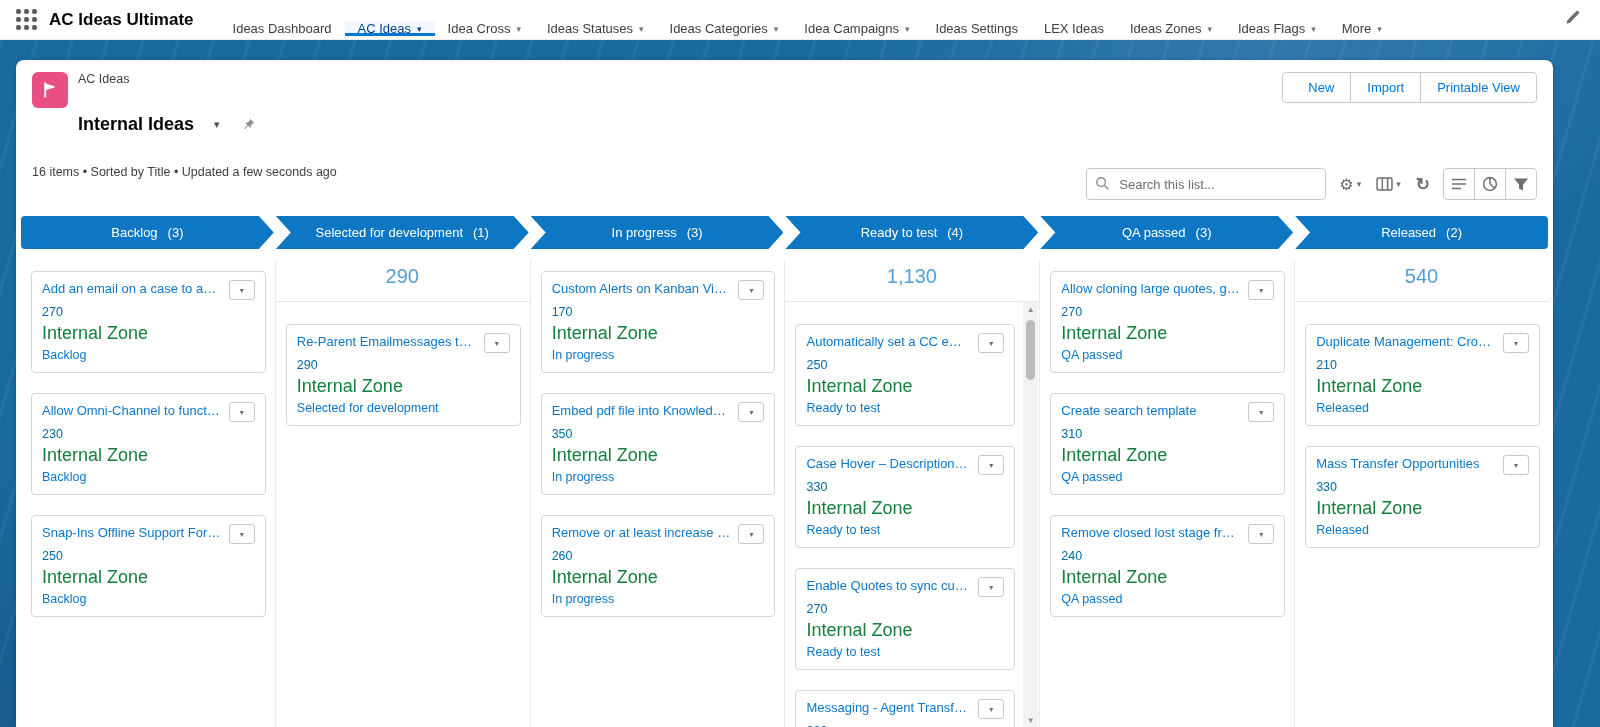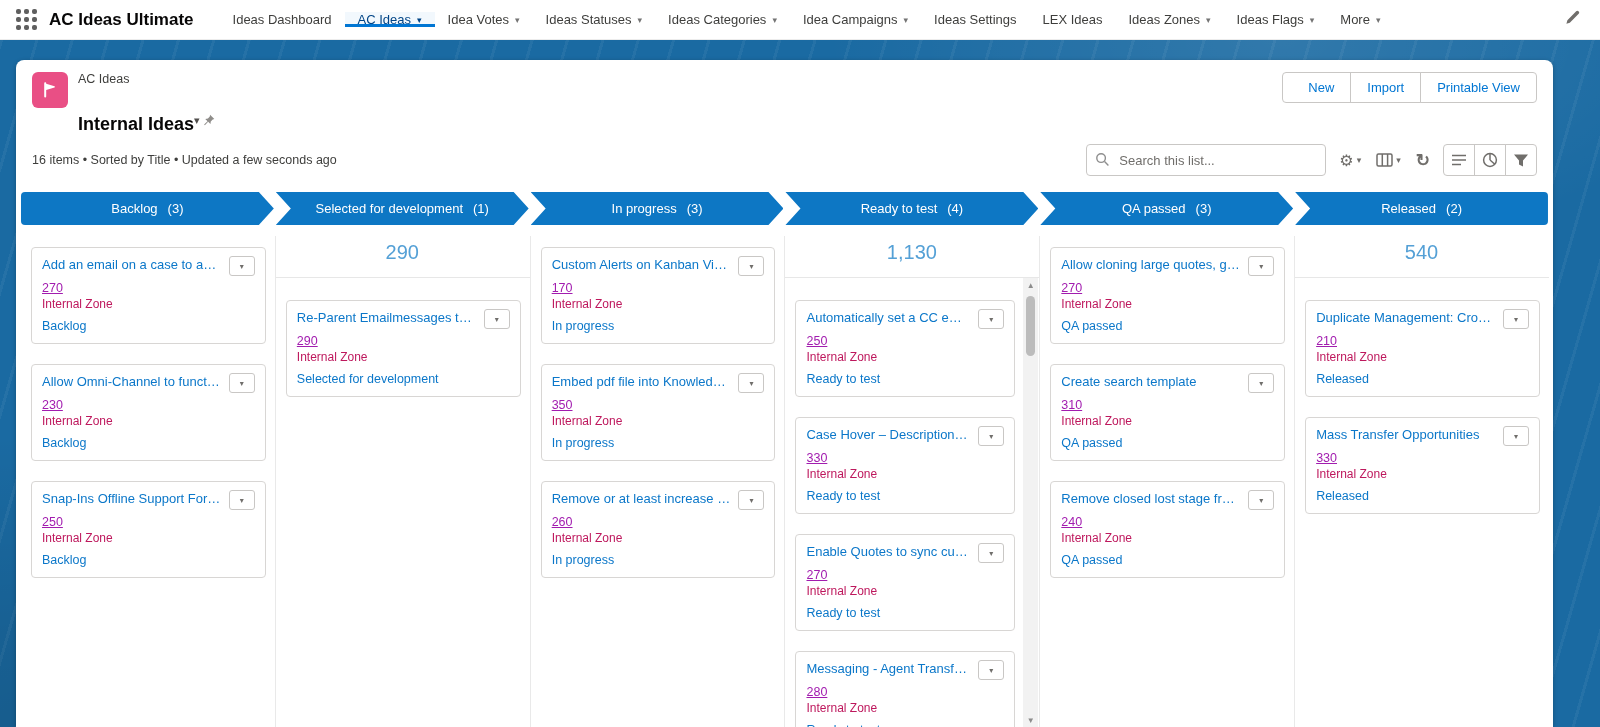--- a/index.html
+++ b/index.html
@@ -6,21 +6,21 @@
   html, body { width:1600px; height:727px; overflow:hidden;
     font-family:"Liberation Sans", sans-serif; background:#fff; }
 
   
   .topnav { height:40px; background:#fff; display:flex; align-items:center;
     padding:0 16px; border-bottom:1px solid #ececec; position:relative; z-index:5; }
   .waffle { width:21px; height:21px; display:grid; grid-template-columns:repeat(3,1fr);
     gap:3px; margin-right:12px; cursor:pointer; flex:none; }
   .waffle span { background:#5f5f5f; border-radius:2px; }
   .appname { font-size:17px; font-weight:700; color:#080707; margin-right:26px; white-space:nowrap; }
-  .tabs { display:flex; align-items:center; height:33px; flex:1; min-width:0; }
+  .tabs { display:flex; align-items:flex-end; height:33px; flex:1; min-width:0; }
   .tab { display:flex; align-items:center; gap:6px; padding:0 13px; font-size:13px;
     color:#3e3e3c; cursor:pointer; white-space:nowrap; }
   .tab .chev { font-size:9px; color:#747474; }
   .tab.active { background:#f2f8fd; box-shadow:inset 0 -3px 0 var(--brand,#0176d3); color:#014486; }
   .tab.active .chev { color:#014486; }
   .navedit { margin-left:auto; cursor:pointer; padding:4px; flex:none; }
 
   
   .canvas { height:687px; padding:20px 47px 0 16px;
     background-color:#1a6aa2;
@@ -30,34 +30,34 @@
       repeating-linear-gradient(106deg, rgba(255,255,255,.05) 0 3px, transparent 3px 34px); }
 
   
   .sheet { height:100%; background:#fff; border-radius:8px 8px 0 0;
     box-shadow:0 1px 4px rgba(0,0,0,.25); display:flex; flex-direction:column; overflow:hidden; }
   .sheet-head { padding:12px 16px 8px; flex:none; }
   .head-row1 { display:flex; align-items:flex-start; }
   .obj-icon { width:36px; height:36px; border-radius:6px; background:var(--pink,#e94f85);
     display:flex; align-items:center; justify-content:center; margin-right:10px; flex:none; }
   .obj-label { font-size:12.5px; color:#3e3e3c; margin-bottom:2px; }
-  .title-line { display:flex; gap:0;margin-top:28px; }
+  .title-line { display:flex; align-items:center; gap:20px;margin-top:28px; }
   .title-line h1 { font-size:18px; font-weight:700; color:#080707; line-height:20px; }
   .tri { font-size:11px; color:#514f4d; cursor:pointer; }
   .pin { cursor:pointer; display:flex; margin-left:2px; }
   .actions { margin-left:auto; display:flex; }
   .actions button { height:31px; padding:0 16px; background:#fff; border:1px solid #c9c7c5;
     color:var(--brand,#0176d3); font-size:13px; cursor:pointer; font-family:inherit; }
   .actions button + button { margin-left:-1px; }
   .actions button:first-child { border-radius:4px 0 0 4px;padding-left:25px; }
   .actions button:last-child { border-radius:0 4px 4px 0; }
 
   .head-row2 { display:flex; align-items:center; margin-top:10px;gap:48px; }
   .meta { font-size:12.5px; color:#3e3e3c; }
-  .controls { margin-left:auto; display:flex; align-items:center; gap:11px; }
+  .controls { margin-left:auto; display:flex; align-items:center; gap:11px;margin-top:24px; }
   .searchbox { position:relative; width:240px; }
   .searchbox input { width:100%; height:32px; border:1px solid #c9c7c5; border-radius:4px;
     padding:0 10px 0 32px; font-size:13px; color:#181818; font-family:inherit; outline:none; }
   .searchbox input::placeholder { color:#706e6b; }
   .searchbox .mag { position:absolute; left:9px; top:8px; }
   .iconbtn { background:none; border:none; display:flex; align-items:center; gap:3px;
     color:#706e6b; cursor:pointer; padding:4px 2px; font-size:16px; font-family:inherit; }
   .iconbtn .chev { font-size:9px; color:#706e6b; }
   .refresh-glyph { font-size:17px; font-weight:700; }
   .btngroup { display:flex; }
@@ -88,22 +88,22 @@
 
   .kcard { background:#fff; border:1px solid #d8d6d4; border-radius:4px;
     padding:8px 10px 9px; cursor:pointer; flex:none; }
   .kcard-top { display:flex; align-items:flex-start; gap:8px; }
   .kcard-title { color:var(--link,#0b77c9); font-size:13px; line-height:17px; flex:1;
     white-space:nowrap; overflow:hidden; text-overflow:ellipsis; text-decoration:none; }
   .kcard-menu { flex:none; width:26px; height:20px; background:#fff; border:1px solid #c9c7c5;
     border-radius:3px; display:flex; align-items:center; justify-content:center;
     cursor:pointer; padding:0; }
   .kcard-menu .chev { font-size:8px; color:#706e6b; }
-  .kcard-score { color:#a21caf; font-size:12.5px; line-height:16px; margin-top:4px;text-decoration:underline; }
-  .kcard-zone { color:#be185d; font-size:12px; line-height:17px; }
+  .kcard-score { color:#0369a1; font-size:12.5px; line-height:16px; margin-top:4px; }
+  .kcard-zone { color:#15803d; font-size:18px; line-height:17px; margin-top:5px; }
   .kcard-status { display:block; color:var(--link,#0b77c9); font-size:12.5px;
     line-height:16px; margin-top:5px; text-decoration:none; }
 
   
   .vscroll { display:none; position:absolute; top:86px; right:1px; bottom:0; width:15px;
     background:#f2f2f2; flex-direction:column; align-items:center; z-index:2; }
   .col.scroll .vscroll { display:flex; }
   .sb-btn { width:15px; height:14px; font-size:8px; color:#8c8c8c; display:flex;
     align-items:center; justify-content:center; cursor:pointer; flex:none; }
   .sb-thumb { width:9px; height:60px; background:#bcbcbc; border-radius:5px;
@@ -129,21 +129,21 @@
   <nav class="tabs">
       <div class="tab">
     <span>Ideas Dashboard</span>
 
   </div>
       <div class="tab active">
     <span>AC Ideas</span>
     <span class="chev">▾</span>
   </div>
       <div class="tab">
-    <span>Idea Votes</span>
+    <span>Idea Cross</span>
     <span class="chev">▾</span>
   </div>
       <div class="tab">
     <span>Ideas Statuses</span>
     <span class="chev">▾</span>
   </div>
       <div class="tab">
     <span>Ideas Categories</span>
     <span class="chev">▾</span>
   </div>

